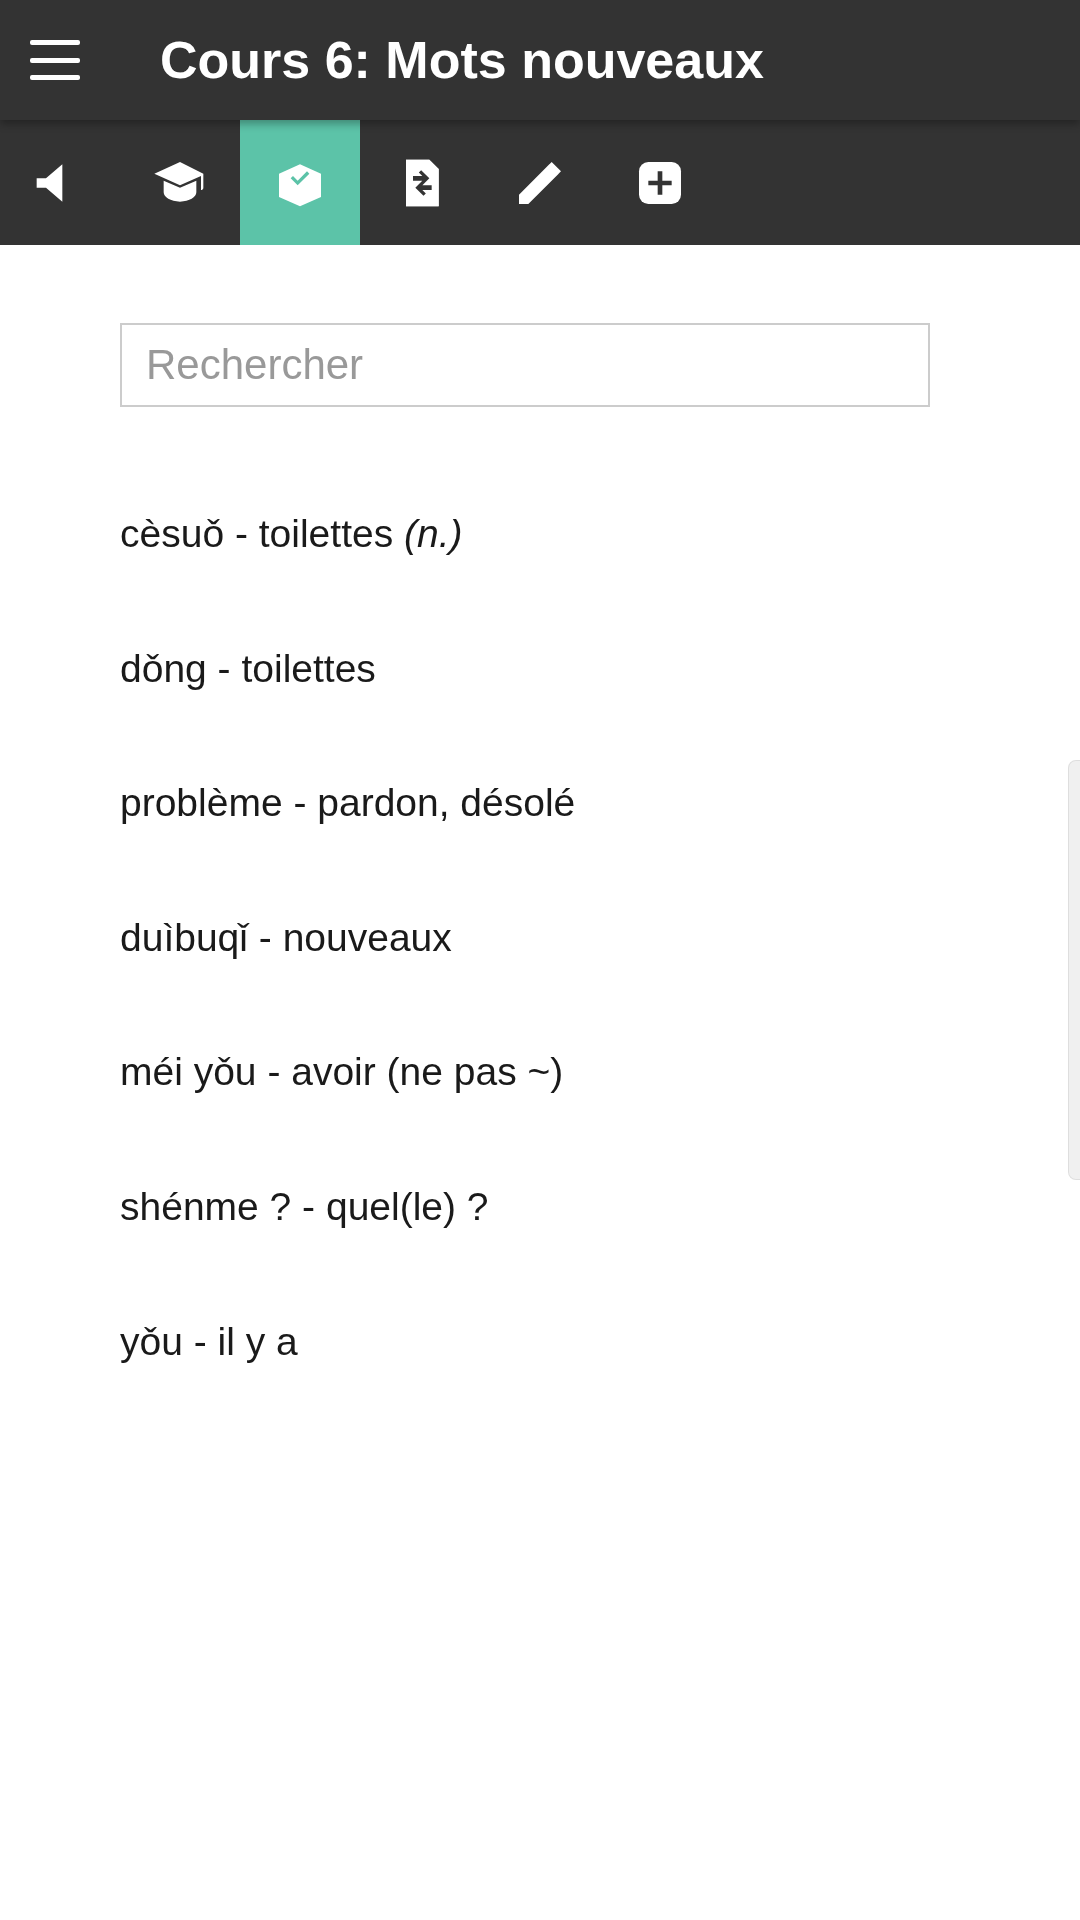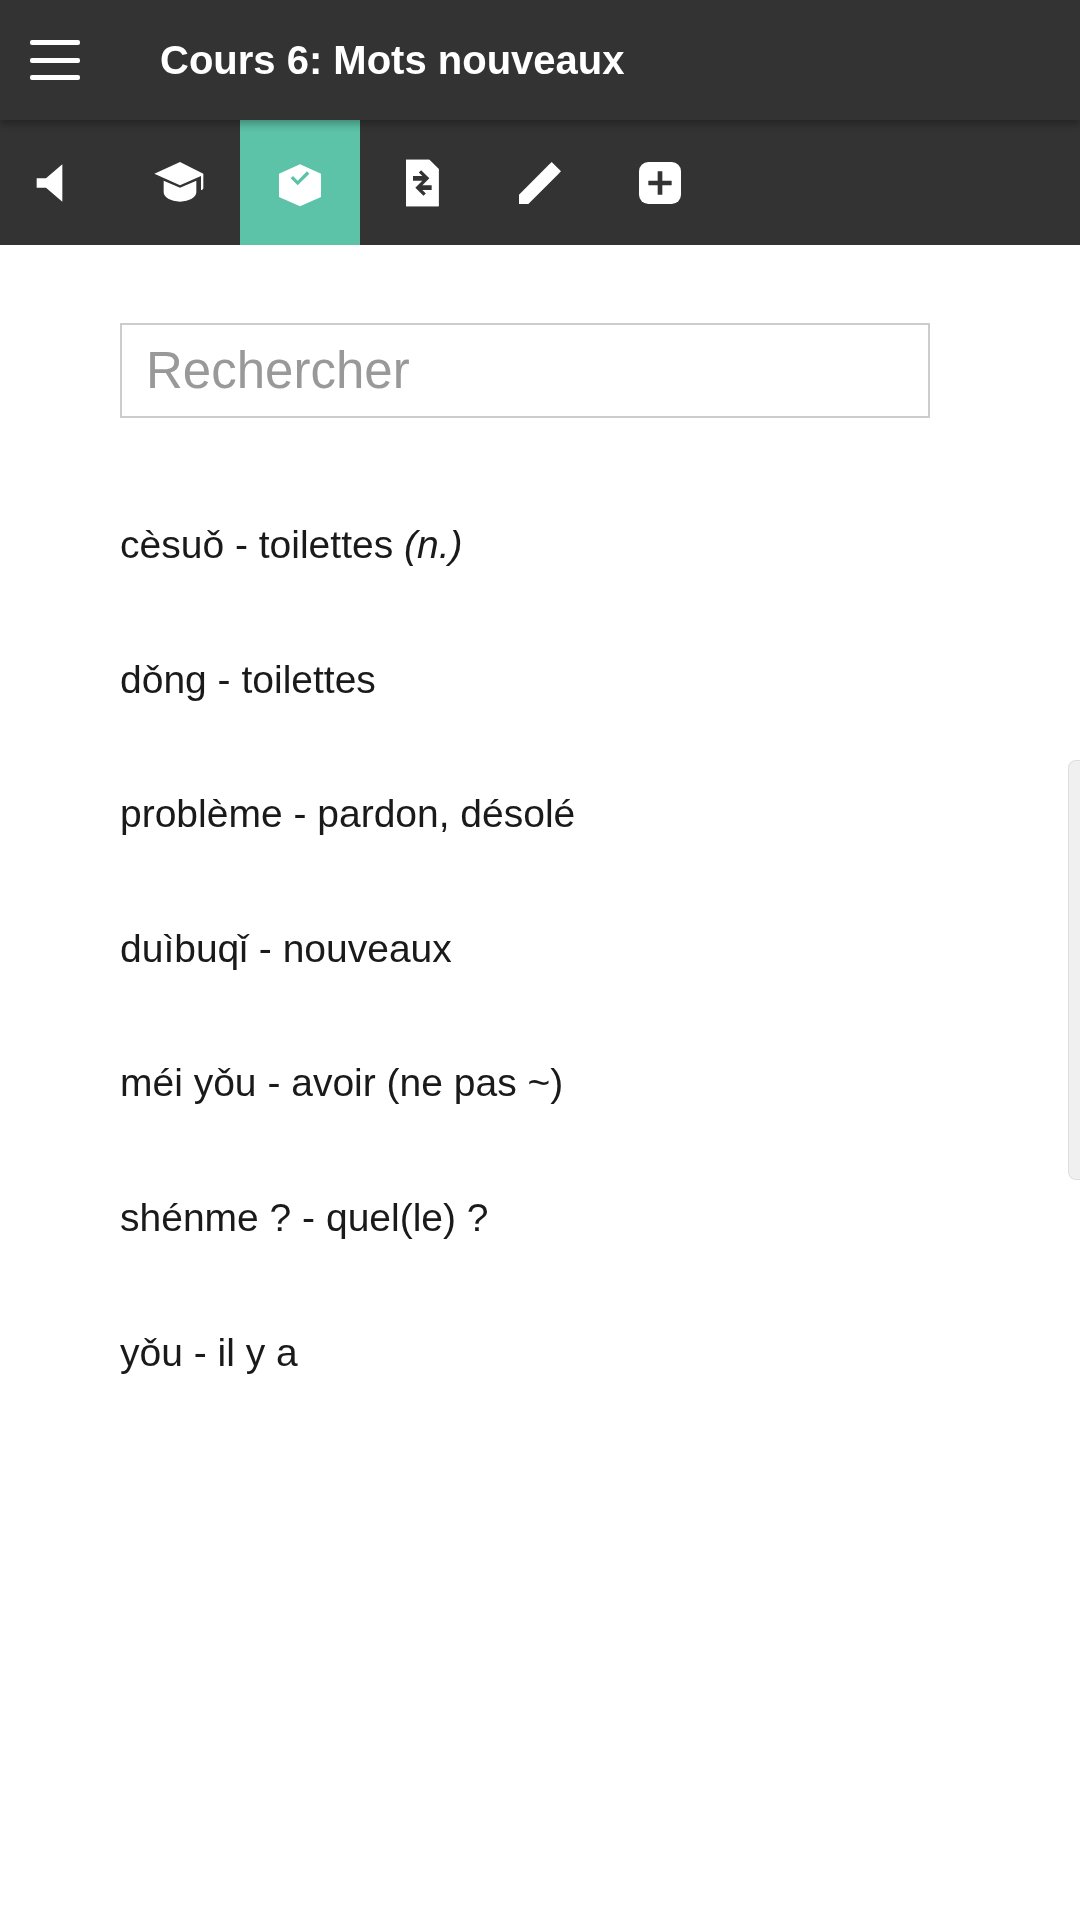--- a/index.html
+++ b/index.html
@@ -33,21 +33,21 @@
       cursor: pointer;
       margin-right: 80px;
     }
     .menu-icon .bar {
       height: 5px;
       background: #ffffff;
       border-radius: 2px;
     }
     .page-title {
       color: #ffffff;
-      font-size: 40px;
+      font-size: 52px;
       font-weight: 700;
     }
     .toolbar {
       background: #333333;
       height: 125px;
       display: flex;
       align-items: stretch;
     }
     .toolbar-item {
       width: 120px;
@@ -70,21 +70,21 @@
     .search-wrapper {
       border: 2px solid #cccccc;
       padding: 0 24px;
       margin-bottom: 60px;
       width: 810px;
     }
     .search-input {
       width: 100%;
       border: none;
       outline: none;
-      font-size: 51px;
+      font-size: 42px;
       color: #0f172a;
       padding: 16px 0;
       font-family: inherit;
     }
     .search-input::placeholder {
       color: #999999;
     }
     .word-list {
       list-style: none;
     }

